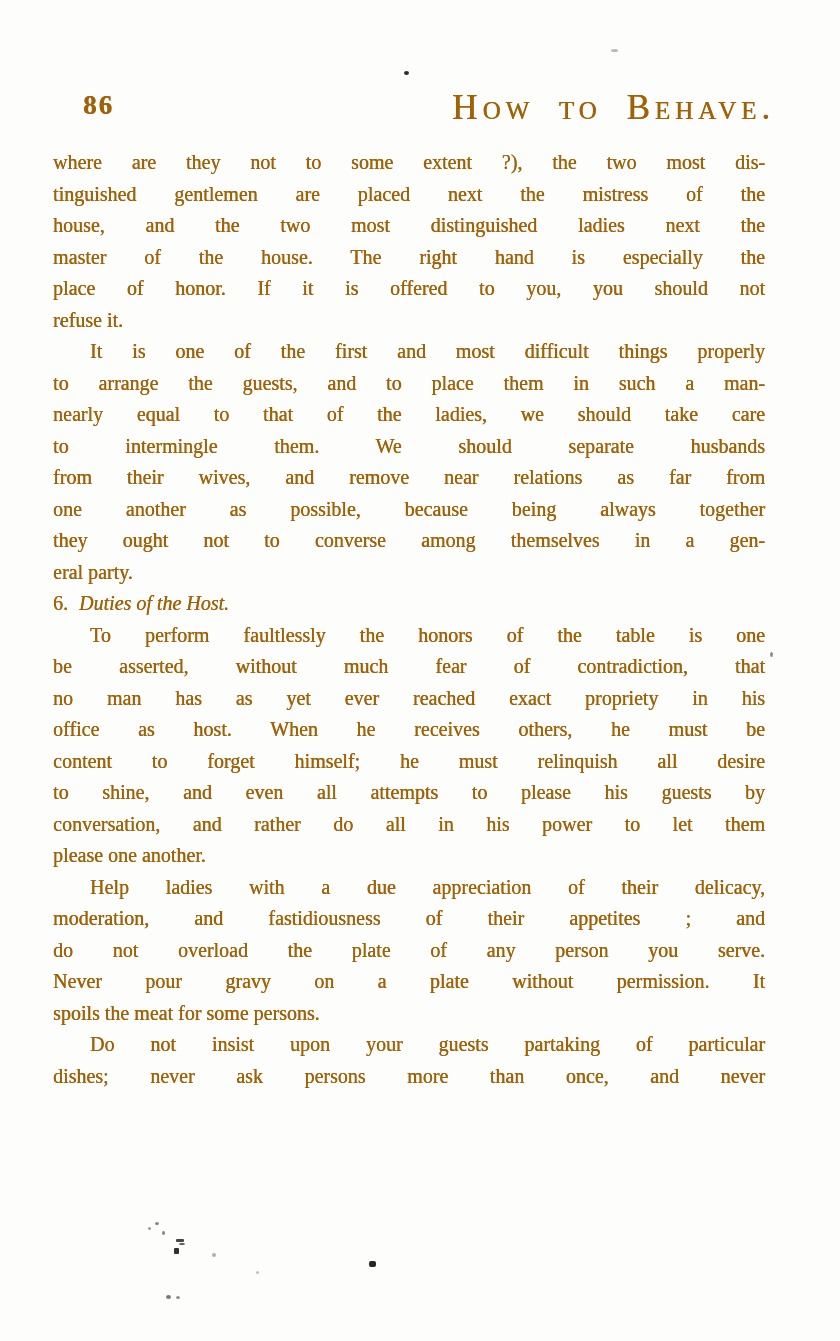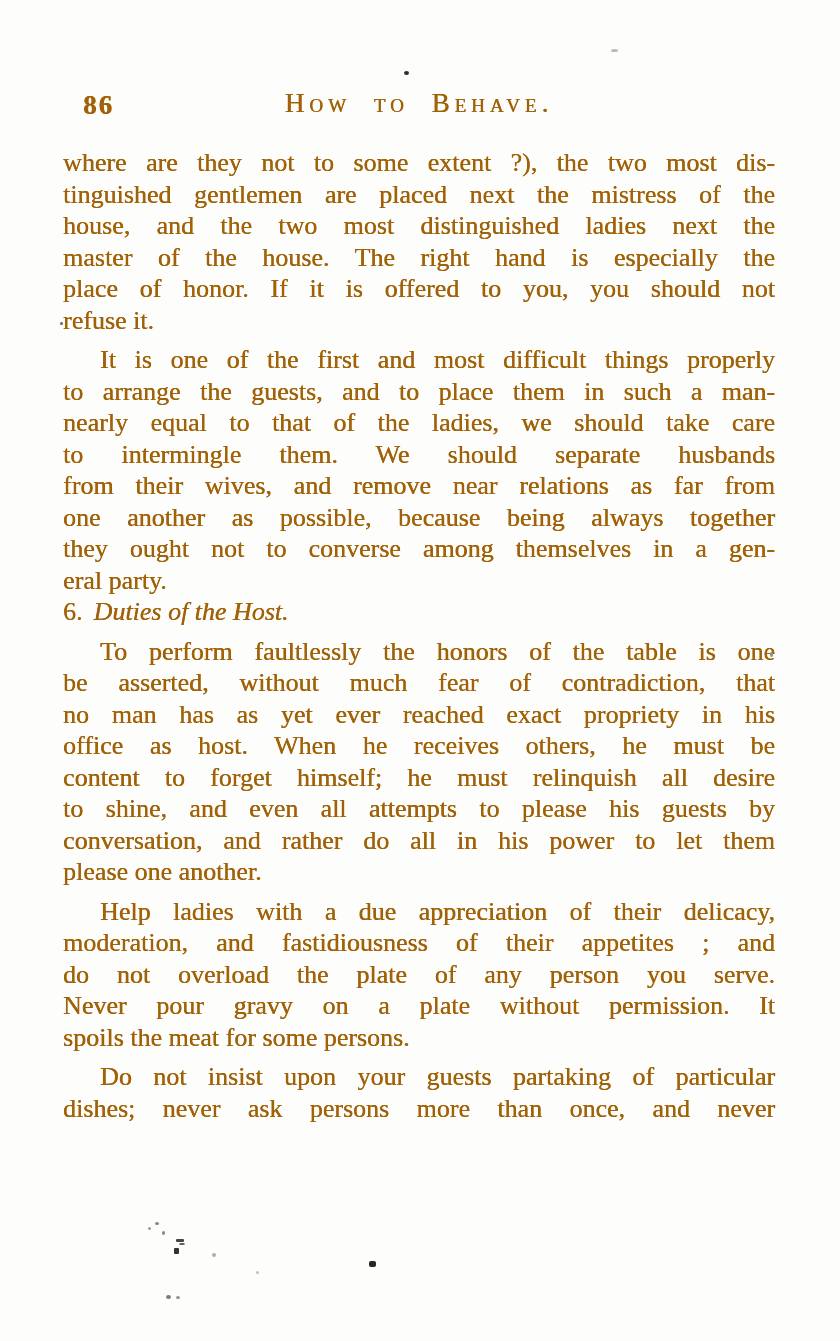--- a/index.html
+++ b/index.html
@@ -18,41 +18,41 @@
     position: absolute;
     top: 88px; left: 63px; width: 712px; height: 36px;
   }
   .page-number {
     position: absolute; left: 20px; top: 2px;
     font-size: 27px; font-weight: 700; letter-spacing: 2px;
     text-shadow: 0.4px 0 0 currentColor;
   }
   .running-title {
     display: block;
-    text-align: center;
+    text-align: right;
     font-variant: small-caps;
-    font-size: 27px;
+    font-size: 35px;
     letter-spacing: 5px;
     word-spacing: 11px;
     text-shadow: 0.5px 0 0 currentColor;
   }
   
   .text-block {
     position: absolute;
-    top: 147px; left: 63px; width: 712px;
-    font-size: 26px;
+    top: 147px; left: 53px; width: 712px;
+    font-size: 20px;
     line-height: 31.5px;
     text-shadow: 0.35px 0 0 currentColor;
   }
   .line {
     text-align: justify;
     text-align-last: justify;
     height: 31.5px;
   }
-  .line.indent { padding-left: 37px; margin-top: 8px; }
+  .line.indent { padding-left: 37px; }
   .line.endline { text-align-last: left; }
   .heading {
     height: 31.5px;
     text-align: left;
   }
   .heading .num { font-style: normal; margin-right: 11px; }
   .heading .ttl { font-style: italic; }
   
   .speck { position: absolute; border-radius: 50%; }
 </style>

